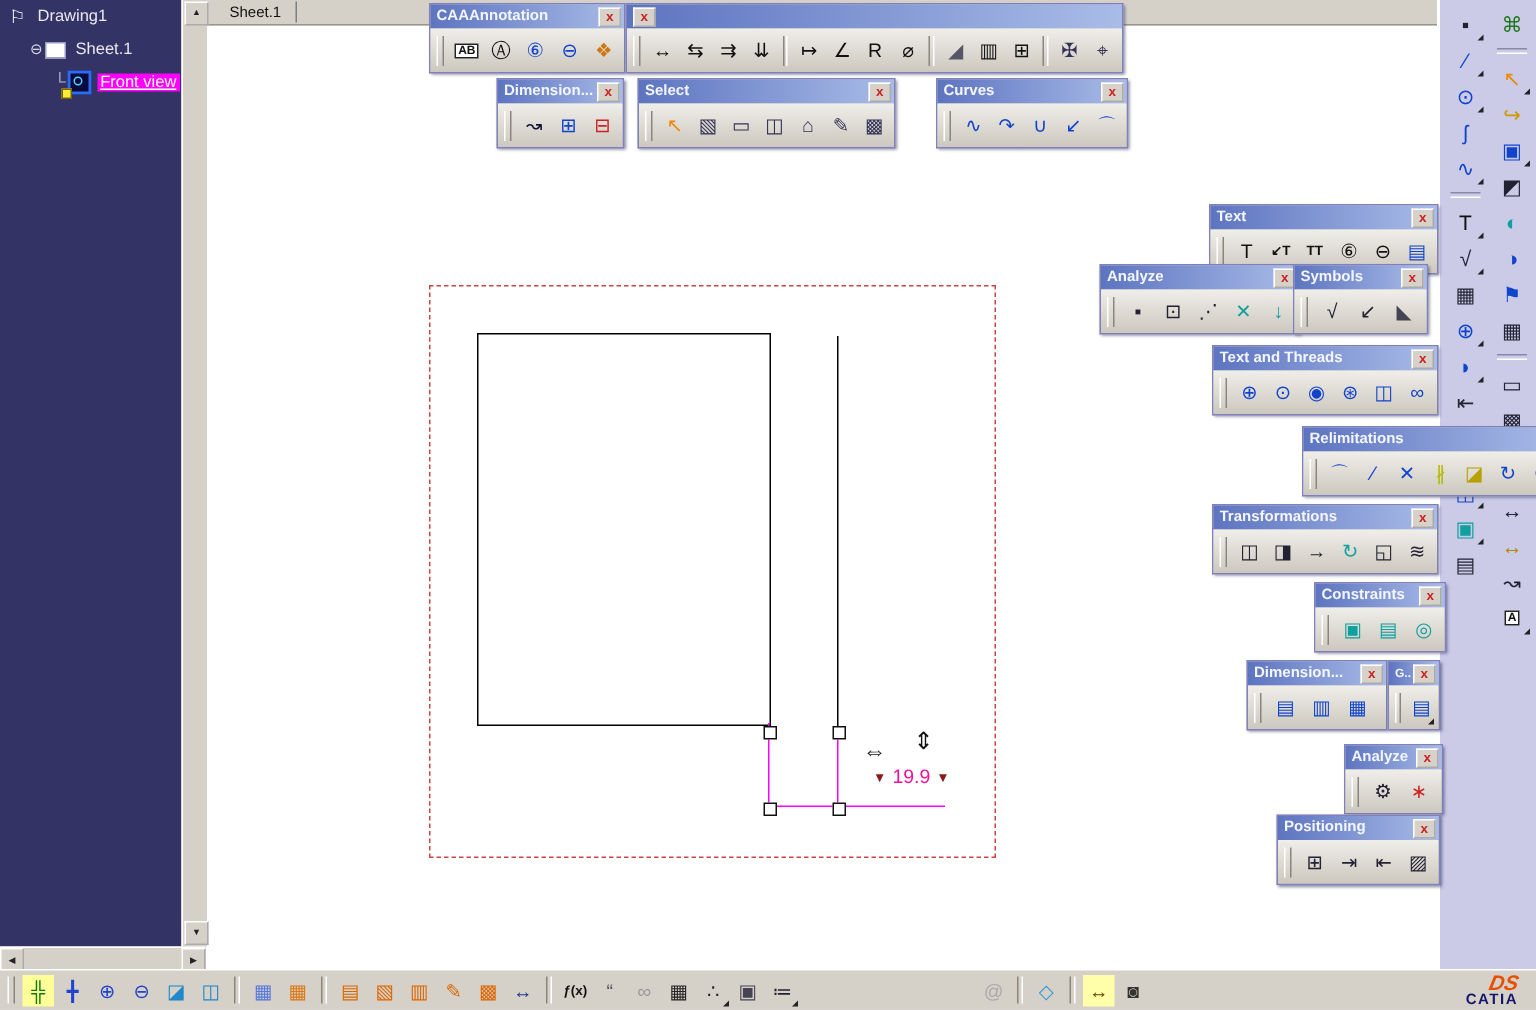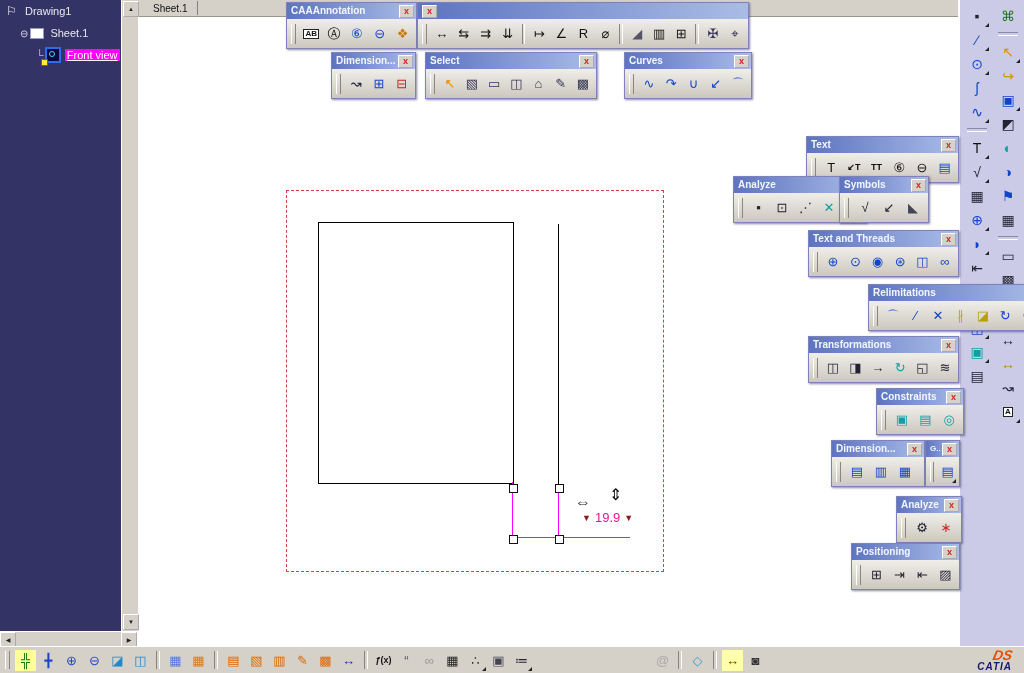--- a/index.html
+++ b/index.html
@@ -57,21 +57,21 @@
   .hsep{width:20px;height:2px;border-top:1px solid #8888aa;border-bottom:1px solid #fff;margin:4px 0;}
 
   
   .bottombar{position:absolute;left:0;top:646px;width:1024px;height:27px;background:#d5d1c9;border-top:1px solid #fff;
     display:flex;align-items:center;padding:0 4px;box-sizing:border-box;z-index:20;}
   .bbtn{position:relative;width:21px;height:21px;margin:0 1px;display:flex;align-items:center;justify-content:center;font-size:13px;}
   .vsep2{width:2px;height:18px;border-left:1px solid #8a867e;border-right:1px solid #fff;margin:0 4px;}
   .bgrip{width:3px;height:18px;border-left:1px solid #fff;border-right:1px solid #8a867e;margin:0 4px 0 1px;}
   .logo{margin-left:auto;display:flex;flex-direction:column;align-items:flex-end;line-height:1;padding-right:8px;}
   .logo .ds{color:#e85000;font-weight:bold;font-style:italic;font-size:14px;transform:skewX(-12deg);}
-  .logo .nm{color:#16166b;font-weight:bold;font-size:10px;letter-spacing:1px;font-style:italic;}
+  .logo .nm{color:#16166b;font-weight:bold;font-size:10px;letter-spacing:1px;}
 
   
   .toolbar{position:absolute;z-index:50;background:#d6d2ca;border:1px solid #8080bb;box-shadow:1px 1px 2px rgba(40,40,90,.55);}
   .tbh{height:14px;display:flex;align-items:center;background:linear-gradient(90deg,#5d74c0,#a9bce8);padding:1px 2px 1px 4px;}
   .tbt{flex:1;color:#f4f6ff;font-size:10px;font-weight:bold;line-height:12px;white-space:nowrap;overflow:hidden;}
   .narrow .tbt{font-size:8px;}
   .tbx{flex:none;width:13px;height:11px;background:#d6d2ca;border:1px outset #fff;color:#cc2222;font-size:9px;font-weight:bold;
     display:flex;align-items:center;justify-content:center;line-height:1;}
   .tbb{display:flex;align-items:center;height:29px;padding:0 2px;background:linear-gradient(#f0eee9,#ccc8bf);}
   .grip{width:3px;height:20px;border-left:1px solid #fff;border-right:1px solid #8a867e;margin:0 4px 0 2px;}
@@ -539,21 +539,21 @@
           <span class="g" style="color: rgb(34, 34, 51);">⋰</span>
         </span>
         <span class="tbtn" data-name="intersection-point-icon">
           <span class="g" style="color: rgb(17, 160, 160);">✕</span>
         </span>
         <span class="tbtn" data-name="projection-point-icon">
           <span class="g" style="color: rgb(17, 160, 160);">↓</span>
         </span>
       </div>
     </div>
-    <div class="toolbar" data-name="toolbar-symbols" style="left: 839px; top: 176px; width: 88px;">
+    <div class="toolbar" data-name="toolbar-symbols" style="left: 862px; top: 176px; width: 88px;">
       <div class="tbh" data-name="toolbar-titlebar">
         <span class="tbt" data-name="toolbar-title">Symbols</span>
         <span class="tbx" data-name="close-icon">x</span>
       </div>
       <div class="tbb">
         <span class="grip" data-name="toolbar-grip"></span>
         <span class="tbtn" data-name="roughness-symbol-icon">
           <span class="g" style="color: rgb(34, 34, 51);">√</span>
         </span>
         <span class="tbtn" data-name="welding-symbol-icon">

